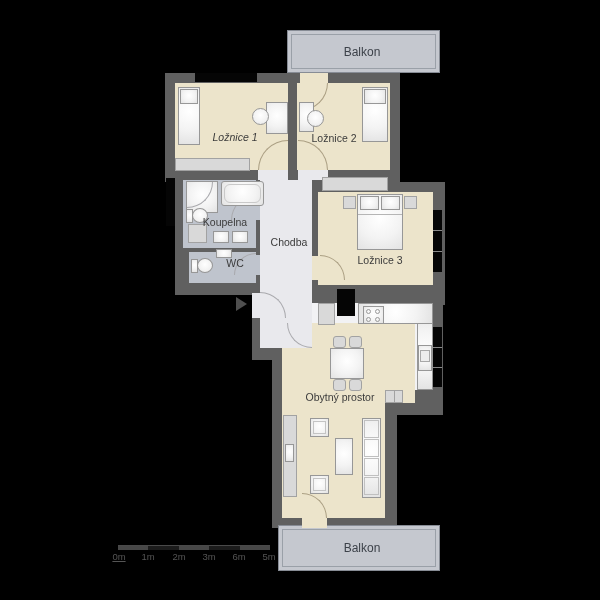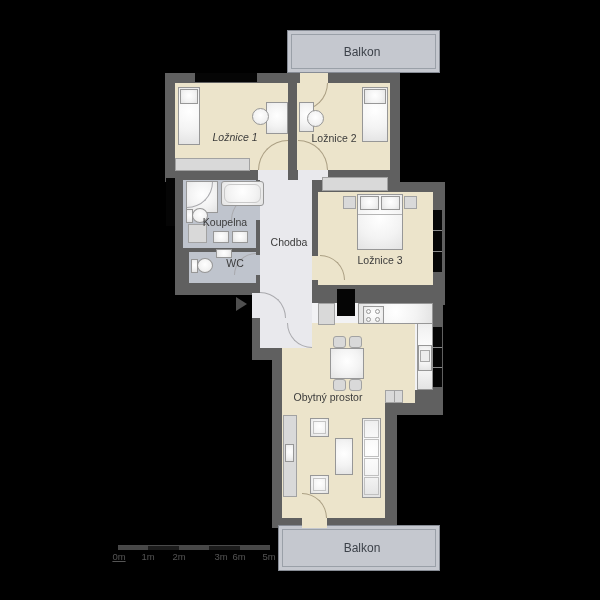--- a/index.html
+++ b/index.html
@@ -149,31 +149,31 @@
   <div style="left:364px;top:477px;width:15px;height:18px;border:1px solid #c0c0c0;"></div>
 
   <div style="left:236px;top:297px;width:0;height:0;border-top:7px solid transparent;border-bottom:7px solid transparent;border-left:11px solid #4f4f4f;"></div>
 
   <div class="rlabel" style="left:235px;top:137px;font-style:italic;">Ložnice 1</div>
   <div class="rlabel" style="left:334px;top:138px;">Ložnice 2</div>
   <div class="rlabel" style="left:225px;top:222px;">Koupelna</div>
   <div class="rlabel" style="left:289px;top:242px;">Chodba</div>
   <div class="rlabel" style="left:235px;top:263px;">WC</div>
   <div class="rlabel" style="left:380px;top:260px;">Ložnice 3</div>
-  <div class="rlabel" style="left:328px;top:397px;">Obytný prostor</div>
+  <div class="rlabel" style="left:340px;top:397px;">Obytný prostor</div>
   <div class="blabel" style="left:362px;top:52px;">Balkon</div>
   <div class="blabel" style="left:362px;top:548px;">Balkon</div>
 
   <div style="left:118px;top:545px;width:152px;height:5px;background:#232323;border-top:1px solid #4a4a4a;">
     <div class="seg" style="left:0;width:30.4px;background:#474747;"></div>
     <div class="seg" style="left:30.4px;width:30.4px;background:#1c1c1c;"></div>
     <div class="seg" style="left:60.8px;width:30.4px;background:#474747;"></div>
     <div class="seg" style="left:91.2px;width:30.4px;background:#1c1c1c;"></div>
     <div class="seg" style="left:121.6px;width:30.4px;background:#474747;"></div>
   </div>
   <div class="slabel" style="left:119px;top:552px;text-decoration:underline;">0m</div>
   <div class="slabel" style="left:148px;top:552px;">1m</div>
   <div class="slabel" style="left:179px;top:552px;">2m</div>
-  <div class="slabel" style="left:209px;top:552px;margin-left:12px;">3m</div>
+  <div class="slabel" style="left:209px;top:552px;">3m</div>
   <div class="slabel" style="left:239px;top:552px;">6m</div>
   <div class="slabel" style="left:269px;top:552px;">5m</div>
 
 </div>
 
 </body></html>

